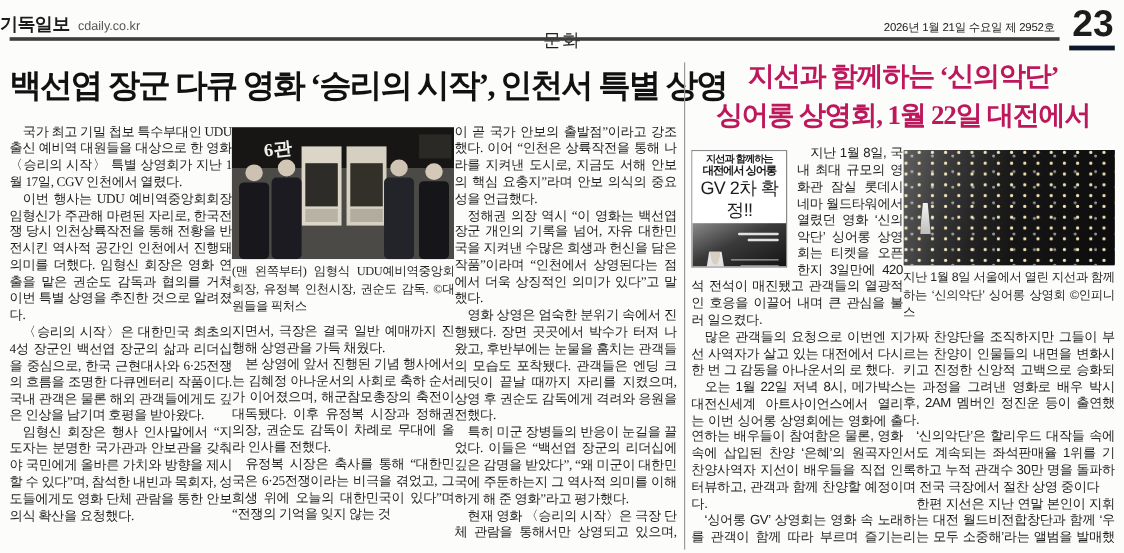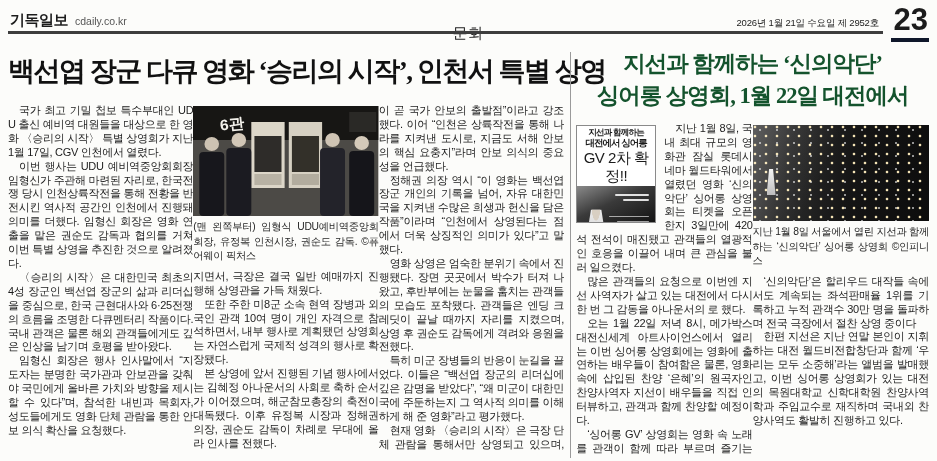--- a/index.html
+++ b/index.html
@@ -1,41 +1,41 @@
 <!DOCTYPE html>
 <html lang="ko"><head>
 <meta charset="utf-8">
 <style>
   html,body{margin:0;padding:0;background:#e8e8e6;}
   .page{position:relative;width:937px;height:461px;background:#fcfcfa;overflow:hidden;
         font-family:"Liberation Sans","DejaVu Sans",sans-serif;color:#1c1c1c;}
 
   
   .masthead{position:absolute;top:0;left:0;right:0;height:40px;}
-  .brand-wrap{position:absolute;left:10px;top:11px;white-space:nowrap;text-align:center;}
+  .brand-wrap{position:absolute;left:0;top:11px;white-space:nowrap;text-align:center;}
   .brand{font-size:15px;font-weight:800;letter-spacing:-0.5px;}
   .brand-url{margin-left:7px;font-size:10.5px;color:#555;}
   .section{position:absolute;left:50%;transform:translateX(-50%);top:24px;font-size:15px;letter-spacing:1px;}
   .edition{position:absolute;right:58px;top:17px;font-size:9.5px;color:#222;letter-spacing:-0.2px;}
   .page-number{position:absolute;right:8px;top:4px;font-size:31px;font-weight:700;
                border-bottom:4px solid #0f172a;padding:0 1px 1px 3px;line-height:1.05;}
   .mast-rule{position:absolute;left:8px;right:54px;top:31px;height:3px;background:#3d3d3d;}
 
   
   .content{position:absolute;top:38px;left:8px;right:8px;bottom:3px;display:flex;}
   .article-left{width:556px;flex:0 0 556px;}
   .divider{width:1px;background:#9a9a9a;margin:14px 6px 0 6px;}
   .article-right{flex:1 1 auto;min-width:0;}
 
   h1.headline-l{font-size:27px;font-weight:800;letter-spacing:-1.5px;margin:15px 0 15px 0;
                 white-space:nowrap;font-family:"Liberation Serif","DejaVu Serif",serif;color:#111;}
   h2.headline-r{font-size:22.5px;font-weight:800;letter-spacing:-1px;text-align:center;
-                line-height:1.4;margin:10px 0 11px 0;font-family:"Liberation Serif","DejaVu Serif",serif;color:#14532d;}
-
-  .cols{display:flex;gap:0;height:347px;overflow:hidden;}
+                line-height:1.4;margin:10px 0 11px 0;font-family:"Liberation Serif","DejaVu Serif",serif;color:#be185d;}
+
+  .cols{display:flex;gap:0;height:347px;overflow:hidden;font-family:Liberation Serif, serif;}
   .col{flex:1 1 0;min-width:0;overflow:hidden;}
   .cols2{display:flex;height:332px;overflow:hidden;}
   .colr{flex:1 1 0;min-width:0;overflow:hidden;}
 
   p.para{margin:0;font-size:11px;line-height:13.9px;text-align:justify;word-break:break-all;
          letter-spacing:-0.3px;color:#1c1c1c;}
   p.ind{text-indent:11px;}
 
   figure{margin:0;}
   .photo1{height:110px;margin:2px 0 4px 0;}
@@ -120,24 +120,23 @@
               <circle cx="18" cy="38" r="7" fill="#cdc2b2"></circle>
                 <rect x="6" y="46" width="24" height="64" rx="4" fill="#17171c"></rect>
               <circle cx="44" cy="34" r="7" fill="#d2c7b7"></circle>
                 <rect x="32" y="42" width="24" height="68" rx="4" fill="#1b1b21"></rect>
               <circle cx="134" cy="34" r="7" fill="#cfc4b4"></circle>
                 <rect x="122" y="42" width="24" height="68" rx="4" fill="#23232a"></rect>
               <circle cx="162" cy="37" r="7" fill="#d4c9b9"></circle>
                 <rect x="150" y="45" width="24" height="65" rx="4" fill="#15151a"></rect>
             </svg>
           </figure>
-          <p class="caption">(맨 왼쪽부터) 임형식 UDU예비역중앙회 회장, 유정복 인천시장, 권순도 감독. ©퓨어웨이 픽처스</p>
+          <p class="caption">(맨 왼쪽부터) 임형식 UDU예비역중앙회 회장, 유정복 인천시장, 권순도 감독. ©대원들을 픽처스</p>
           <div>
               <p class="para">지면서, 극장은 결국 일반 예매까지 진행해 상영관을 가득 채웠다.</p>
-              <p class="para ind">또한 주한 미8군 소속 현역 장병과 외국인 관객 10여 명이 개인 자격으로 참석하면서, 내부 행사로 계획됐던 상영회는 자연스럽게 국제적 성격의 행사로 확장됐다.</p>
               <p class="para ind">본 상영에 앞서 진행된 기념 행사에서는 김혜정 아나운서의 사회로 축하 순서가 이어졌으며, 해군참모총장의 축전이 대독됐다. 이후 유정복 시장과 정해권 의장, 권순도 감독이 차례로 무대에 올라 인사를 전했다.</p>
               <p class="para ind">유정복 시장은 축사를 통해 “대한민국은 6·25전쟁이라는 비극을 겪었고, 그 희생 위에 오늘의 대한민국이 있다”며 “전쟁의 기억을 잊지 않는 것</p>
             </div>
         </div>
 
         <div class="col">
           <div>
               <p class="para">이 곧 국가 안보의 출발점”이라고 강조했다. 이어 “인천은 상륙작전을 통해 나라를 지켜낸 도시로, 지금도 서해 안보의 핵심 요충지”라며 안보 의식의 중요성을 언급했다.</p>
               <p class="para ind">정해권 의장 역시 “이 영화는 백선엽 장군 개인의 기록을 넘어, 자유 대한민국을 지켜낸 수많은 희생과 헌신을 담은 작품”이라며 “인천에서 상영된다는 점에서 더욱 상징적인 의미가 있다”고 말했다.</p>
               <p class="para ind">영화 상영은 엄숙한 분위기 속에서 진행됐다. 장면 곳곳에서 박수가 터져 나왔고, 후반부에는 눈물을 훔치는 관객들의 모습도 포착됐다. 관객들은 엔딩 크레딧이 끝날 때까지 자리를 지켰으며, 상영 후 권순도 감독에게 격려와 응원을 전했다.</p>
@@ -180,20 +179,21 @@
             <p class="para ind">‘싱어롱 GV’ 상영회는 영화 속 노래를 관객이 함께 따라 부르며 즐기는 자유로운 분위기의 상영회로, 콘서트처럼 ‘떼창’이 가능해 관객들이 이번 영화속에 나오는 ‘은혜’ 등의 찬양을 함께 부르며 은혜를 나눌 수 있다.</p>
           </div>
 
         <div class="colr">
           <figure class="photo2">
             <span class="beam"></span>
             <span class="stage-figure"></span>
           </figure>
           <p class="caption">지난 1월 8일 서울에서 열린 지선과 함께하는 ‘신의악단’ 싱어롱 상영회 ©인피니스</p>
           <div>
+              <p class="para">가짜 찬양단을 조직하지만 그들이 부르는 찬양이 인물들의 내면을 변화시키고 진정한 신앙적 고백으로 승화되는 과정을 그려낸 영화로 배우 박시후, 2AM 멤버인 정진운 등이 출연했다.</p>
               <p class="para ind">‘신의악단’은 할리우드 대작들 속에서도 계속되는 좌석판매율 1위를 기록하고 누적 관객수 30만 명을 돌파하며 전국 극장에서 절찬 상영 중이다</p>
               <p class="para ind">한편 지선은 지난 연말 본인이 지휘하는 대전 월드비전합창단과 함께 ‘우리는 모두 소중해’라는 앨범을 발매했고, 이번 싱어롱 상영회가 있는 대전의 목원대학교 신학대학원 찬양사역학과 주임교수로 재직하며 국내외 찬양사역도 활발히 진행하고 있다.</p>
             </div>
 
         </div>
 
       </div>
     </section>
 
   </div>

